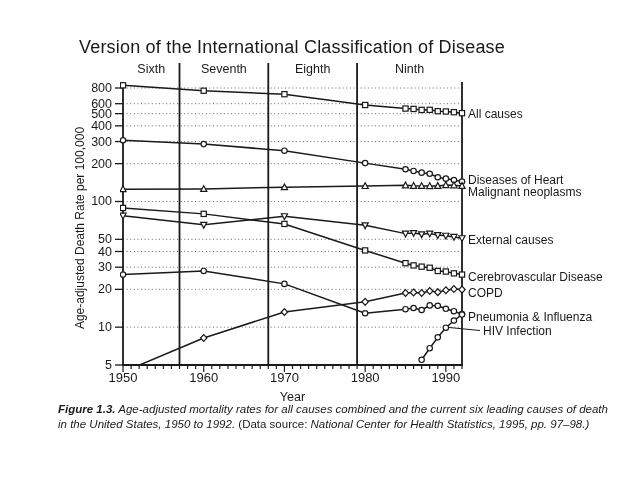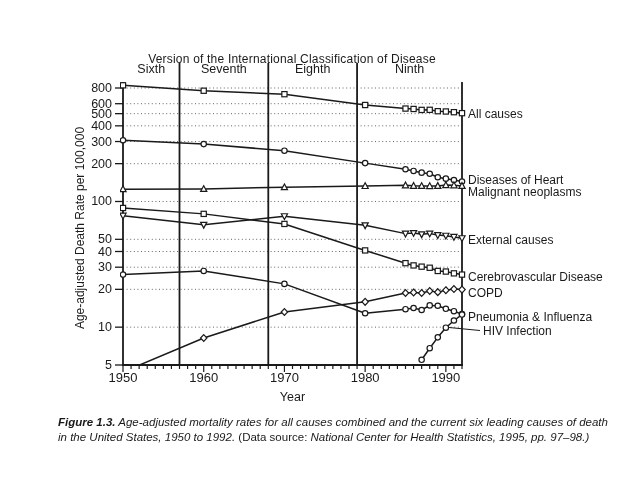--- a/index.html
+++ b/index.html
@@ -6,33 +6,33 @@
   body{
     width:640px;height:480px;
     background:#ffffff;
     position:relative;
     overflow:hidden;
     font-family:"Liberation Sans", sans-serif;
     color:#1a1a1a;
   }
   .chart-title{
     position:absolute;
-    top:52px;left:42px;width:500px;
+    top:37px;left:42px;width:500px;
     text-align:center;
-    font-size:12px;
+    font-size:18px;
     letter-spacing:0.2px;
     color:#1a1a1a;
   }
   #chart{
     position:absolute;
     top:0;left:0;
   }
   .caption{
     position:absolute;
-    left:58px;top:415px;width:550px;
+    left:58px;top:402px;width:550px;
     font-size:11.5px;
     line-height:14.5px;
     font-style:italic;
     color:#1a1a1a;
   }
   .cap-label{font-weight:bold;}
   .cap-src-prefix{font-style:normal;}
 </style>
 </head>
 <body>

